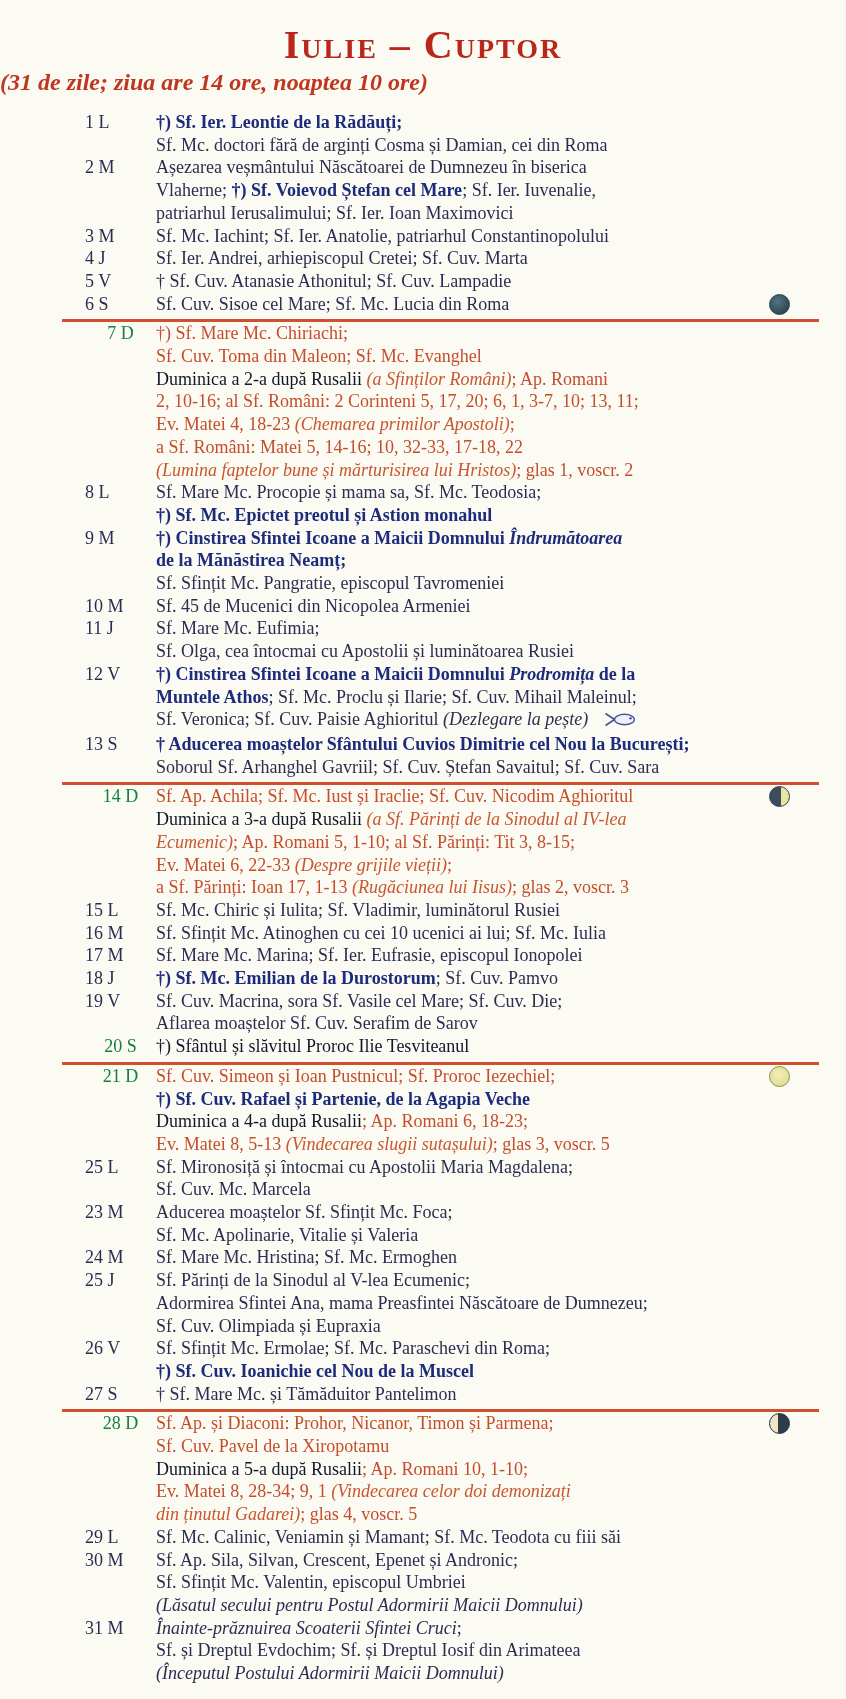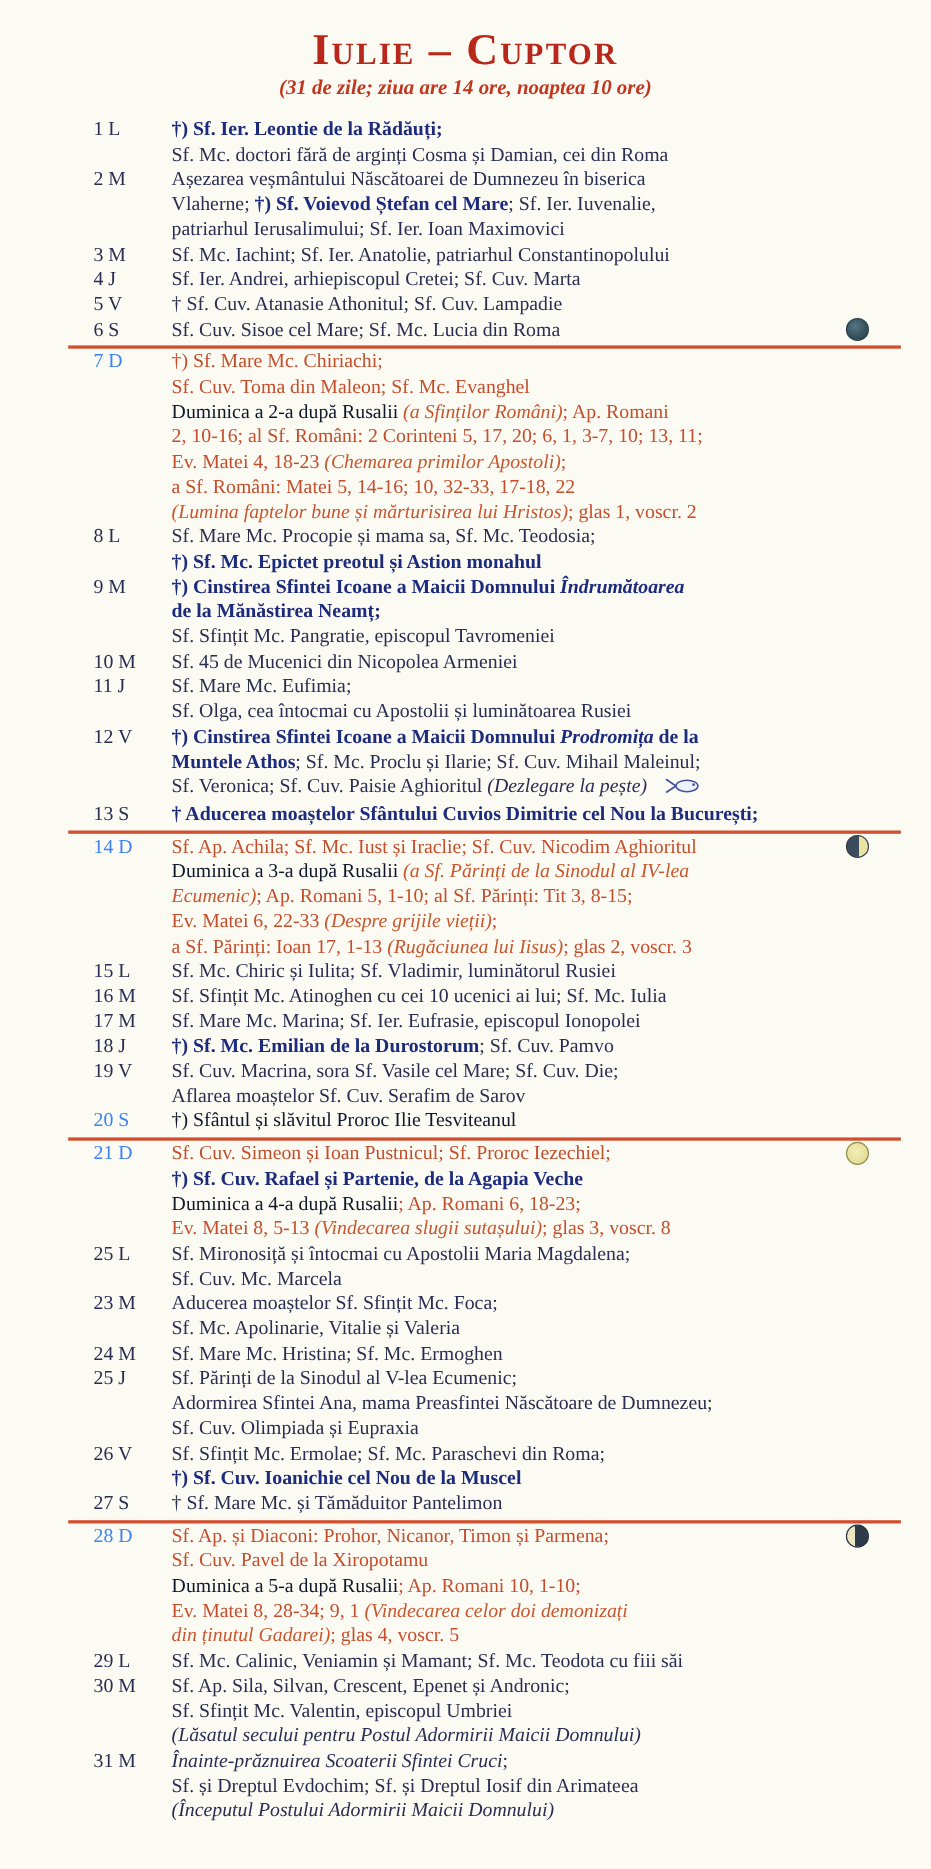--- a/index.html
+++ b/index.html
@@ -16,24 +16,23 @@
     text-align: center;
     font-variant: small-caps;
     font-weight: bold;
     font-size: 40px;
     line-height: 1.05;
     letter-spacing: 2px;
     color: #b8271a;
     margin: 0;
   }
   .subtitle {
-    text-align: center;
     font-style: italic;
     font-weight: 600;
-    font-size: 19px;
+    font-size: 24px;
     color: #c0361f;
     margin-top: 3px;
   }
 
   .calendar {
     margin: 15px 30px 0 85px;
     font-size: 18px;
     line-height: 22.7px;
     color: #2a2d52;
   }
@@ -48,21 +47,21 @@
     position: absolute;
     left: -23px; right: -3px; top: 0;
     height: 3px;
     background: #cf4f2e;
   }
   .day-label {
     flex: 0 0 71px;
     white-space: nowrap;
     color: #2a2d52;
   }
-  .day-label.red { color: #3b82f6; }
+  .day-label.red { color: #15803d; text-align: center; }
   .day-content { flex: 1 1 auto; min-width: 0; }
   .line { position: relative; white-space: nowrap; }
 
   .seg-n  { color: #2a2d52; }
   .seg-b  { color: #1d2b7d; font-weight: bold; }
   .seg-bi { color: #1d2b7d; font-weight: bold; font-style: italic; }
   .seg-i  { color: #2a2d52; font-style: italic; }
   .seg-r  { color: #c44d2c; }
   .seg-br { color: #0f172a; font-weight: normal; }
   .seg-ri { color: #c8562e; font-style: italic; }
@@ -176,20 +175,21 @@
                 <path d="M10.5 7.5 L1.5 1.5 M10.5 7.5 L1.5 13.5" fill="none" stroke="#44549c" stroke-width="1.6"></path>
                 <ellipse cx="20.5" cy="7.5" rx="10" ry="5.2" fill="#eef1f8" stroke="#44549c" stroke-width="1.4"></ellipse>
                 <circle cx="26.5" cy="6.3" r="1.2" fill="#44549c"></circle>
               </svg></span></div>
         </div>
       </div>
       <div class="day-row">
         <div class="day-label">13 S</div>
         <div class="day-content">
           <div class="line"><span class="seg-b">† Aducerea moaștelor Sfântului Cuvios Dimitrie cel Nou la București;</span></div>
+          <div class="line"><span class="seg-n">Soborul Sf. Arhanghel Gavriil; Sf. Cuv. Ștefan Savaitul; Sf. Cuv. Sara</span></div>
         </div>
       </div>
       <div class="day-row sep-before">
         <div class="day-label red">14 D</div>
         <div class="day-content">
           <div class="line"><span class="seg-r">Sf. Ap. Achila; Sf. Mc. Iust și Iraclie; Sf. Cuv. Nicodim Aghioritul</span><span class="moon moon-first"></span></div>
           <div class="line"><span class="seg-br">Duminica a 3-a după Rusalii </span><span class="seg-ri">(a Sf. Părinți de la Sinodul al IV-lea</span></div>
           <div class="line"><span class="seg-ri">Ecumenic)</span><span class="seg-r">; Ap. Romani 5, 1-10; al Sf. Părinți: Tit 3, 8-15;</span></div>
           <div class="line"><span class="seg-r">Ev. Matei 6, 22-33 </span><span class="seg-ri">(Despre grijile vieții)</span><span class="seg-r">;</span></div>
           <div class="line"><span class="seg-r">a Sf. Părinți: Ioan 17, 1-13 </span><span class="seg-ri">(Rugăciunea lui Iisus)</span><span class="seg-r">; glas 2, voscr. 3</span></div>
@@ -231,21 +231,21 @@
         <div class="day-content">
           <div class="line"><span class="seg-br">†) Sfântul și slăvitul Proroc Ilie Tesviteanul</span></div>
         </div>
       </div>
       <div class="day-row sep-before">
         <div class="day-label red">21 D</div>
         <div class="day-content">
           <div class="line"><span class="seg-r">Sf. Cuv. Simeon și Ioan Pustnicul; Sf. Proroc Iezechiel;</span><span class="moon moon-full"></span></div>
           <div class="line"><span class="seg-b">†) Sf. Cuv. Rafael și Partenie, de la Agapia Veche</span></div>
           <div class="line"><span class="seg-br">Duminica a 4-a după Rusalii</span><span class="seg-r">; Ap. Romani 6, 18-23;</span></div>
-          <div class="line"><span class="seg-r">Ev. Matei 8, 5-13 </span><span class="seg-ri">(Vindecarea slugii sutașului)</span><span class="seg-r">; glas 3, voscr. 8</span></div>
+          <div class="line"><span class="seg-r">Ev. Matei 8, 5-13 </span><span class="seg-ri">(Vindecarea slugii sutașului)</span><span class="seg-r">; glas 3, voscr. 5</span></div>
         </div>
       </div>
       <div class="day-row">
         <div class="day-label">25 L</div>
         <div class="day-content">
           <div class="line"><span class="seg-n">Sf. Mironosiță și întocmai cu Apostolii Maria Magdalena;</span></div>
           <div class="line"><span class="seg-n">Sf. Cuv. Mc. Marcela</span></div>
         </div>
       </div>
       <div class="day-row">

